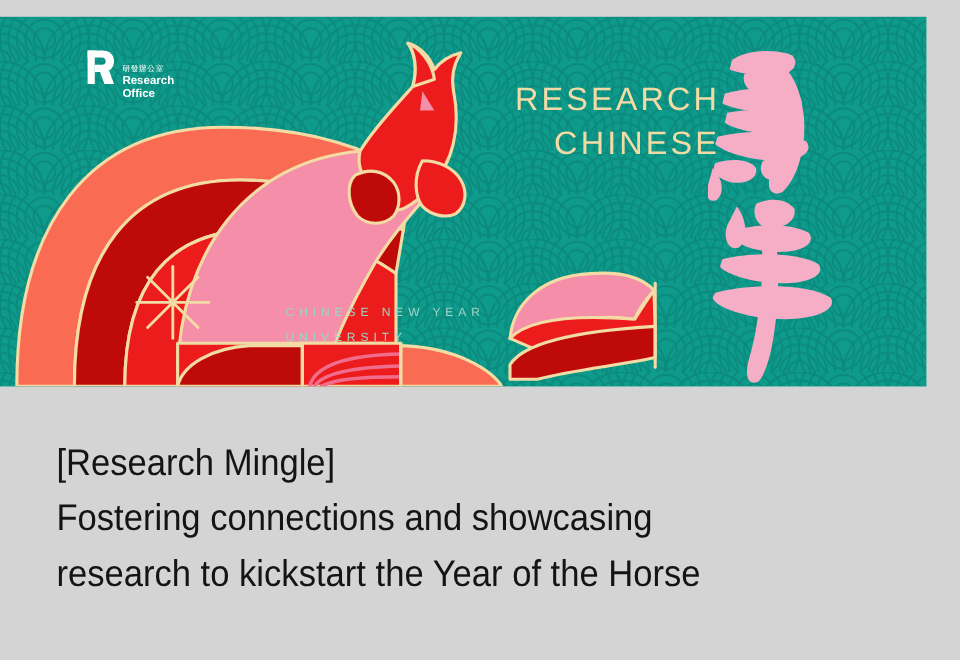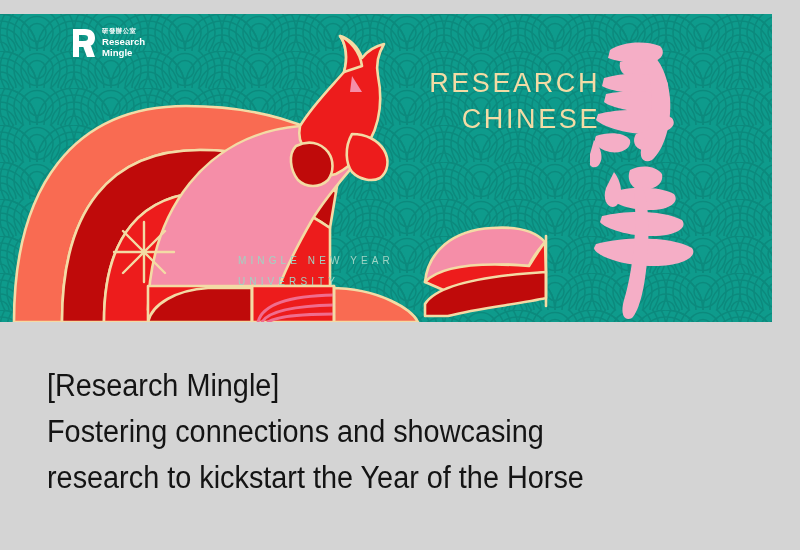--- a/index.html
+++ b/index.html
@@ -42,21 +42,21 @@
     color:#ffffff; font-size:10.2px; font-weight:700;
     letter-spacing:0.9px; white-space:nowrap;
     transform:scaleX(0.92); transform-origin:left center;
     font-family:"Liberation Sans", sans-serif;
   }
 
   #ro-logo{ display:flex; align-items:center; gap:6px; margin-left:52px; }
   #ro-words{ display:flex; flex-direction:column; line-height:1.18; }
   .ro-zh{
     color:#fff; font-size:6.4px; letter-spacing:0.5px; white-space:nowrap;
-    font-family:"DejaVu Sans", sans-serif; font-weight:700;
+    font-family:"DejaVu Sans", sans-serif; font-weight:400;margin-top:26px;
   }
   .ro-en1,.ro-en2{
     color:#fff; font-size:9.6px; font-weight:600; white-space:nowrap;
     font-family:"Liberation Sans", sans-serif;
   }
 
   
   #mingle-title{
     position:absolute; z-index:26;
     left:300px; top:52px; width:300px;
@@ -217,37 +217,37 @@
       <path d="M24,140 C32,150 34,166 26,174 C18,178 12,168 16,156 Z"></path>
     </g>
   </svg>
 
   <div id="mingle-title">
     <span>RESEARCH</span>
     <span>CHINESE</span>
   </div>
 
   <div id="cny-caption">
-    <span>MINGLE NEW YEAR</span>
+    <span>CHINESE NEW YEAR</span>
     <span>UNIVERSITY</span>
   </div>
 
   <div id="logo-row">
 
 
     <div id="ro-logo">
       <svg width="26" height="30" viewBox="0 0 26 30" xmlns="http://www.w3.org/2000/svg">
         <path fill="#ffffff" d="M2,1 L3,1 L3,29 L9,29 L9,1 Z"></path>
         <path fill="#ffffff" d="M3,1 L15,1 C22,1 25,5 25,10 C25,15 22,19 15,19 L9,19 L9,13 L14,13 C17,13 18,12 18,10 C18,8 17,7 14,7 L3,7 Z"></path>
         <path fill="#ffffff" d="M13,18 L21,18 L25,29 L17,29 Z"></path>
       </svg>
       <div id="ro-words">
         <div class="ro-zh">研發辦公室</div>
         <div class="ro-en1">Research</div>
-        <div class="ro-en2">Mingle</div>
+        <div class="ro-en2">Office</div>
       </div>
     </div>
 
   </div>
 </div>
 
 <div id="caption">
   <span>[Research Mingle]</span>
   <span>Fostering connections and showcasing</span>
   <span>research to kickstart the Year of the Horse</span>

